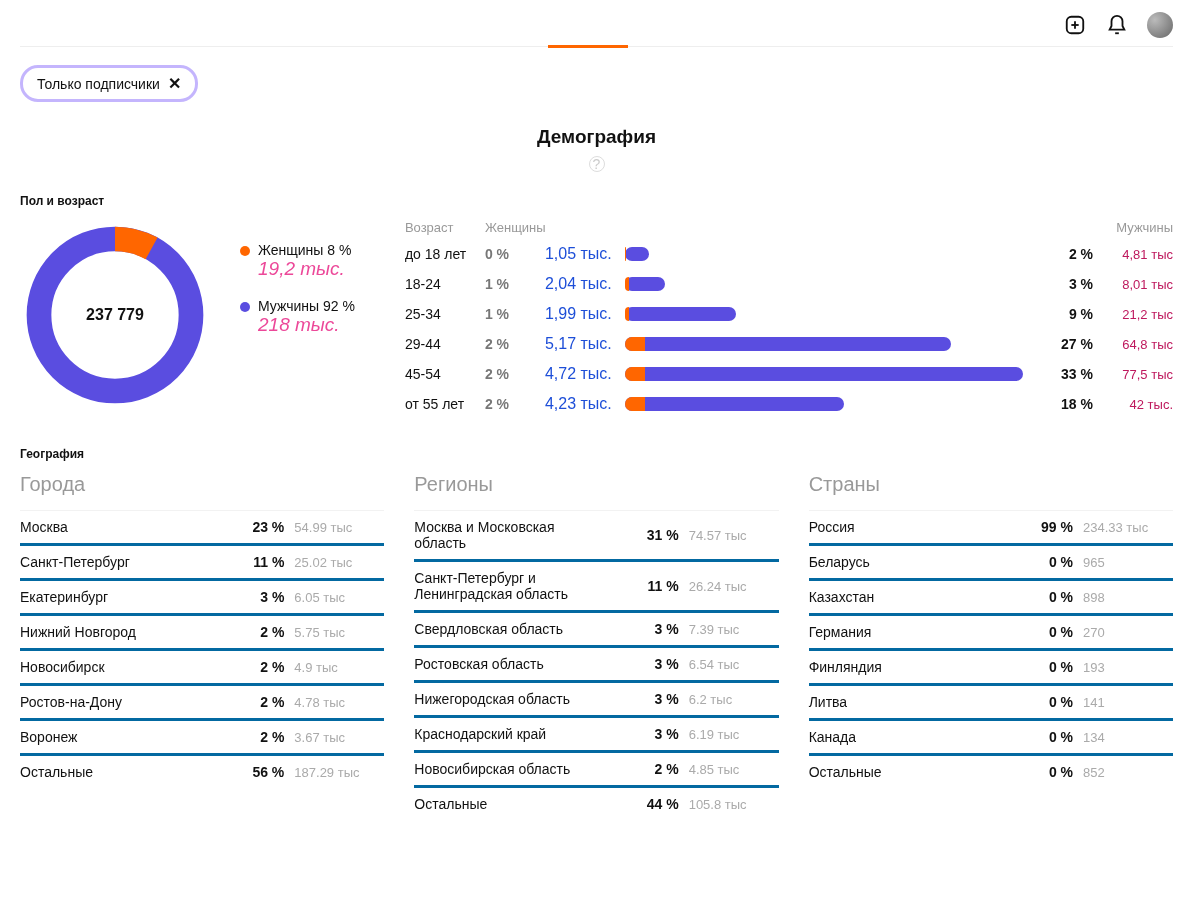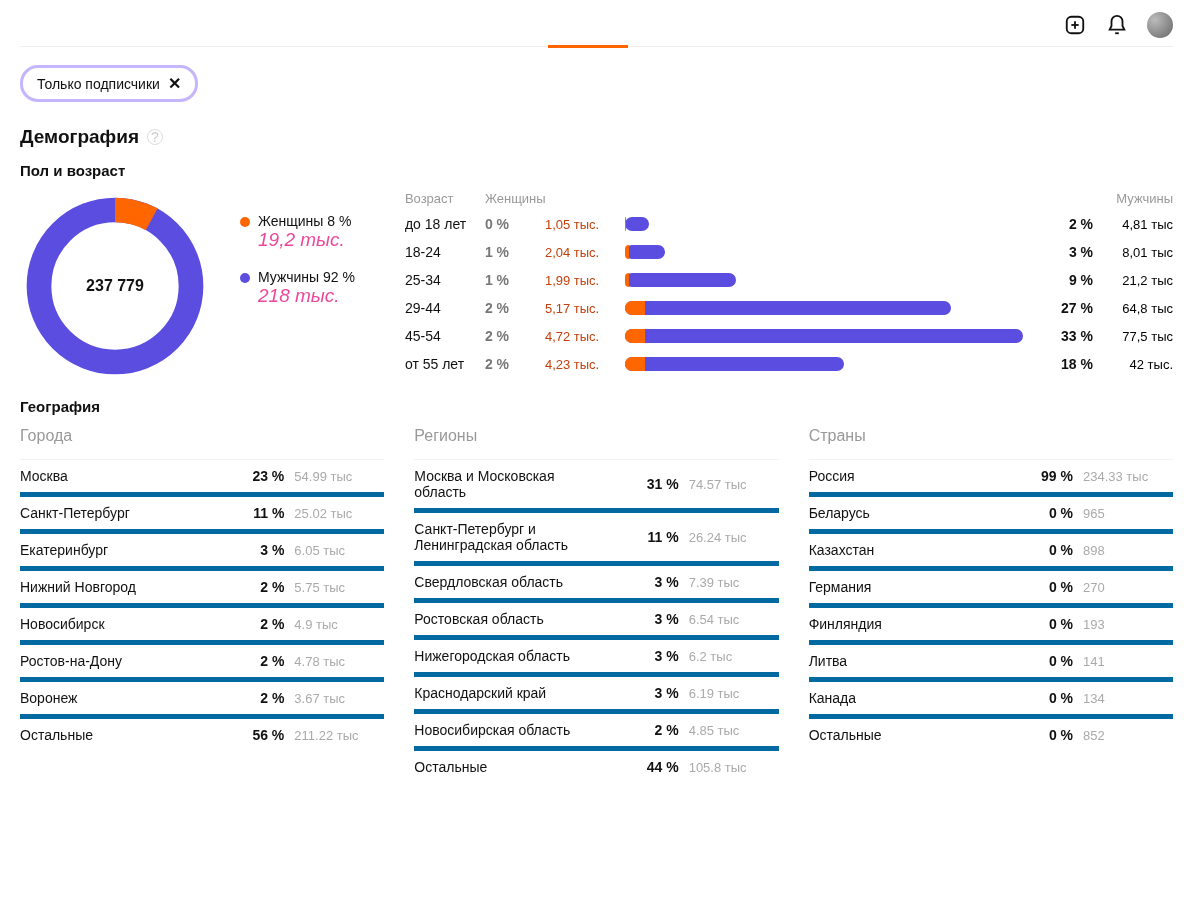--- a/index.html
+++ b/index.html
@@ -11,49 +11,49 @@
     font-size: 14px;
     padding: 0 20px 40px 20px;
     width: 1193px;
   }
   .topbar { display:flex; justify-content:flex-end; align-items:center; gap:18px; padding:12px 0 8px 0; }
   .topbar-icon { width:24px; height:24px; display:flex; align-items:center; justify-content:center; cursor:pointer; }
   .nav-underline { border-bottom:1px solid #eee; margin-bottom:18px; position:relative; height:1px; }
   .nav-underline::after { content:""; position:absolute; left:528px; width:80px; height:3px; background:#ff6600; top:-1px; }
   .chip { display:inline-flex; align-items:center; gap:8px; border:3px solid #c4b5fd; border-radius:18px; padding:6px 14px; font-weight:500; margin-bottom:14px; }
   .chip-x { font-size:16px; font-weight:bold; cursor:pointer; }
-  h2.section-title { font-size:19px; font-weight:700; margin:10px 0 6px 0; display:flex; align-items:center; gap:8px; }
-  h3.sub-title { font-size:15px; font-weight:600; margin:14px 0 12px 0; }
+  h2.section-title { font-size:19px; font-weight:700; margin:10px 0 6px 0; display:flex; align-items:center; gap:8px;flex-direction:column; }
+  h3.sub-title { font-size:12px; font-weight:600; margin:22px 0 12px 0; }
   .help-icon { color:#ccc; font-size:14px; border:1px solid #ddd; border-radius:50%; width:16px; height:16px; display:inline-flex; align-items:center; justify-content:center; font-weight:400; }
   
   .gender-row { display:flex; align-items:flex-start; gap:30px; }
   .donut-wrap { position:relative; width:190px; height:190px;text-align:center; }
   .donut-center { position:absolute; inset:0; display:flex; align-items:center; justify-content:center; font-weight:700; font-size:16px; }
   .legend { margin-top:22px; }
   .legend-item { display:flex; align-items:flex-start; gap:8px; margin-bottom:18px; }
   .dot { width:10px; height:10px; border-radius:50%; margin-top:4px; flex:none; }
   .legend-label { font-size:14px; }
   .legend-sub { color:#ec4899; font-size:19px;font-style:italic; }
   
   .age-block { flex:1; margin-left:20px; }
   .age-head { display:grid; grid-template-columns:70px 50px 70px 1fr 60px 70px; gap:10px; color:#999; font-size:13px; margin-bottom:10px; }
   .age-head .r { text-align:right; }
   .age-row { display:grid; grid-template-columns:70px 50px 70px 1fr 60px 70px; gap:10px; align-items:center; margin-bottom:12px; font-size:14px; }
   .age-row .label { font-weight:500; }
   .age-row .pct { color:#777; font-weight:600; }
-  .age-row .cnt { color:#c2410c; font-size:13px; }
+  .age-row .cnt { color:#1d4ed8; font-size:16px; }
   .age-row .pct2 { font-weight:700; text-align:right; }
-  .age-row .cnt2 { color:#000000; font-size:13px; text-align:right; }
+  .age-row .cnt2 { color:#be185d; font-size:13px; text-align:right; }
   .bar-outer { height:14px; border-radius:7px; position:relative; }
   .bar-m { background:#5a4de0; height:14px; border-radius:7px; }
   .bar-f { background:#ff6600; height:14px; border-radius:7px 0 0 7px; position:absolute; left:0; top:0; }
   
   .geo-grid { display:grid; grid-template-columns: 1fr 1fr 1fr; gap:30px; margin-top:8px; }
-  .geo-col h4 { color:#999; font-weight:400; font-size:16px; margin:0 0 14px 0; }
-  .geo-row { display:grid; grid-template-columns: 1fr 60px 90px; gap:10px; padding:8px 0; border-top:5px solid #0369a1; font-size:14px; align-items:center; }
+  .geo-col h4 { color:#999; font-weight:400; font-size:20px; margin:0 0 14px 0; }
+  .geo-row { display:grid; grid-template-columns: 1fr 60px 90px; gap:10px; padding:8px 0; border-top:3px solid #0369a1; font-size:14px; align-items:center; }
   .geo-row:first-of-type { border-top:1px solid #f2f2f2; }
   .geo-name {}
   .geo-pct { font-weight:700; text-align:right; }
   .geo-cnt { color:#aaa; font-size:13px; }
   .avatar { width:26px; height:26px; border-radius:50%; background:radial-gradient(circle at 30% 30%, #bbb, #666); }
 </style>
 </head>
 <body>
 
 
@@ -232,21 +232,21 @@
           <span class="geo-cnt">4.78 тыс</span>
         </div>
         <div class="geo-row">
           <span class="geo-name">Воронеж</span>
           <span class="geo-pct">2 %</span>
           <span class="geo-cnt">3.67 тыс</span>
         </div>
         <div class="geo-row">
           <span class="geo-name">Остальные</span>
           <span class="geo-pct">56 %</span>
-          <span class="geo-cnt">211.22 тыс</span>
+          <span class="geo-cnt">187.29 тыс</span>
         </div>
       </div>
   </div>
   <div class="geo-col">
     <h4>Регионы</h4>
     <div id="geo-regions">
         <div class="geo-row">
           <span class="geo-name">Москва и Московская область</span>
           <span class="geo-pct">31 %</span>
           <span class="geo-cnt">74.57 тыс</span>

